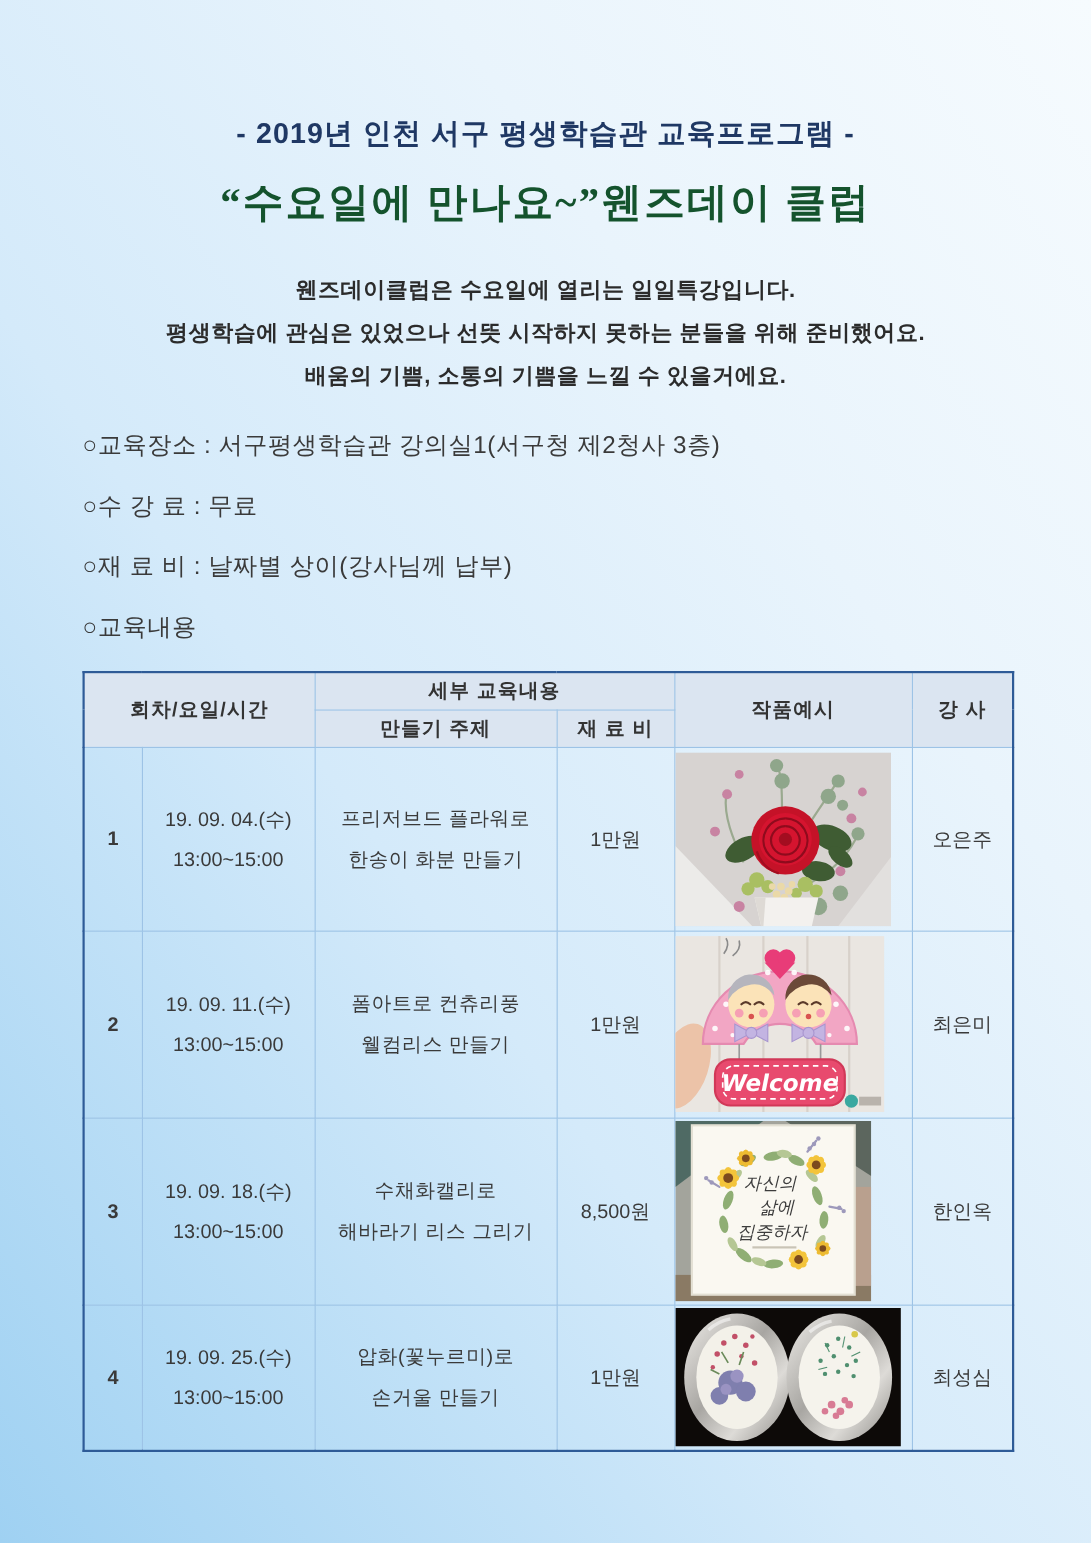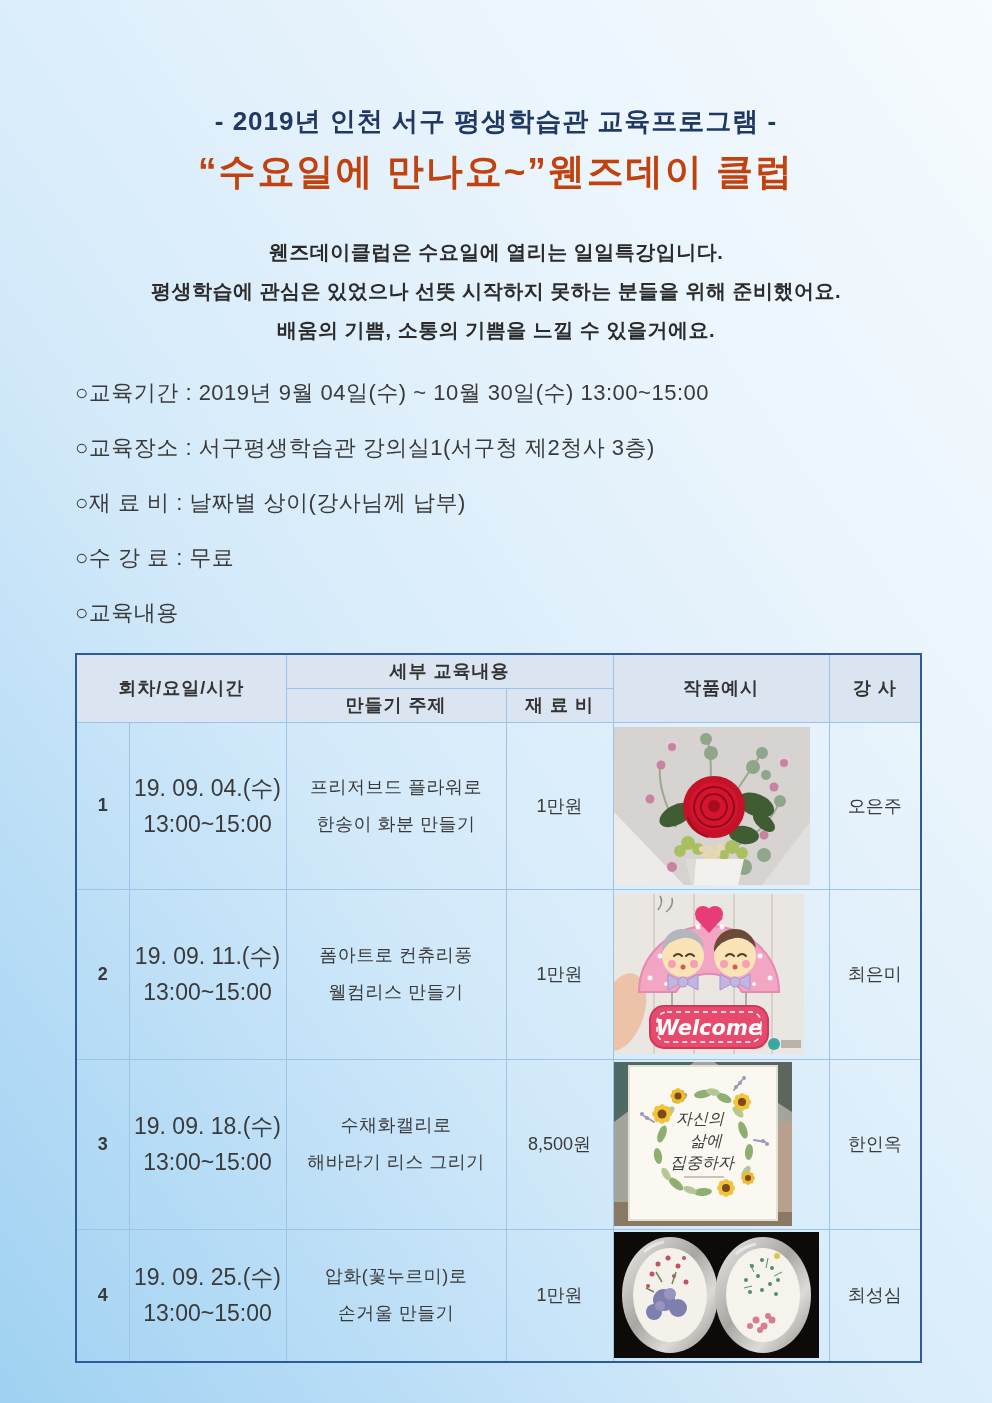--- a/index.html
+++ b/index.html
@@ -15,26 +15,27 @@
 
   .subtitle {
     padding-top:104px;
     text-align:center;
     font-size:26px;
     font-weight:bold;
     color:#1f3864;
     letter-spacing:1px;
   }
   .title {
-    margin-top:8px;
+    margin-top:20px;
     text-align:center;
     font-size:37px;
     font-weight:bold;
-    color:#c2410c;
+    color:#14532d;
     letter-spacing:2px;
+    font-family:Liberation Serif, serif;
   }
   .intro {
     margin-top:36px;
     text-align:center;
     font-size:20px;
     font-weight:bold;
     color:#2b2b2b;
   }
   .intro .line { line-height:39px; letter-spacing:0.5px; }
 
@@ -72,44 +73,43 @@
   .col-date { width:157px; }
   .col-topic { width:220px; }
   .col-fee { width:107px; }
   .col-art { width:216px; }
   .col-inst { width:92px; }
   .row-1 td { height:167px; }
   .row-2 td { height:170px; }
   .row-3 td { height:170px; }
   .row-4 td { height:133px; }
   .cell-no { font-weight:bold; font-size:18px; }
-  .cell-date div { line-height:36px; font-size:23px; }
+  .cell-date div { line-height:36px; font-size:18px; }
   .cell-topic div { line-height:37px; font-size:18px; letter-spacing:0.5px; }
   .art-wrap { display:flex; justify-content:flex-start; align-items:center; }
   .art-wrap svg { display:block; }
 </style>
 </head>
 <body>
 
 <div class="doc">
 
   <div class="subtitle">- 2019년 인천 서구 평생학습관 교육프로그램 -</div>
   <div class="title">“수요일에 만나요~”웬즈데이 클럽</div>
 
   <div class="intro">
     <div class="line">웬즈데이클럽은 수요일에 열리는 일일특강입니다.</div>
     <div class="line">평생학습에 관심은 있었으나 선뜻 시작하지 못하는 분들을 위해 준비했어요.</div>
     <div class="line">배움의 기쁨, 소통의 기쁨을 느낄 수 있을거에요.</div>
   </div>
 
   <div class="info">
-    <div class="item">○교육기간 : 2019년 9월 04일(수) ~ 10월 30일(수) 13:00~15:00</div>
     <div class="item">○교육장소 : 서구평생학습관 강의실1(서구청 제2청사 3층)</div>
+    <div class="item">○수 강 료 : 무료</div>
     <div class="item">○재 료 비 : 날짜별 상이(강사님께 납부)</div>
-    <div class="item">○수 강 료 : 무료</div>
     <div class="item">○교육내용</div>
   </div>
 
   <table class="schedule">
     <colgroup>
       <col class="col-no">
         <col class="col-date">
         <col class="col-topic">
       <col class="col-fee">
         <col class="col-art">

